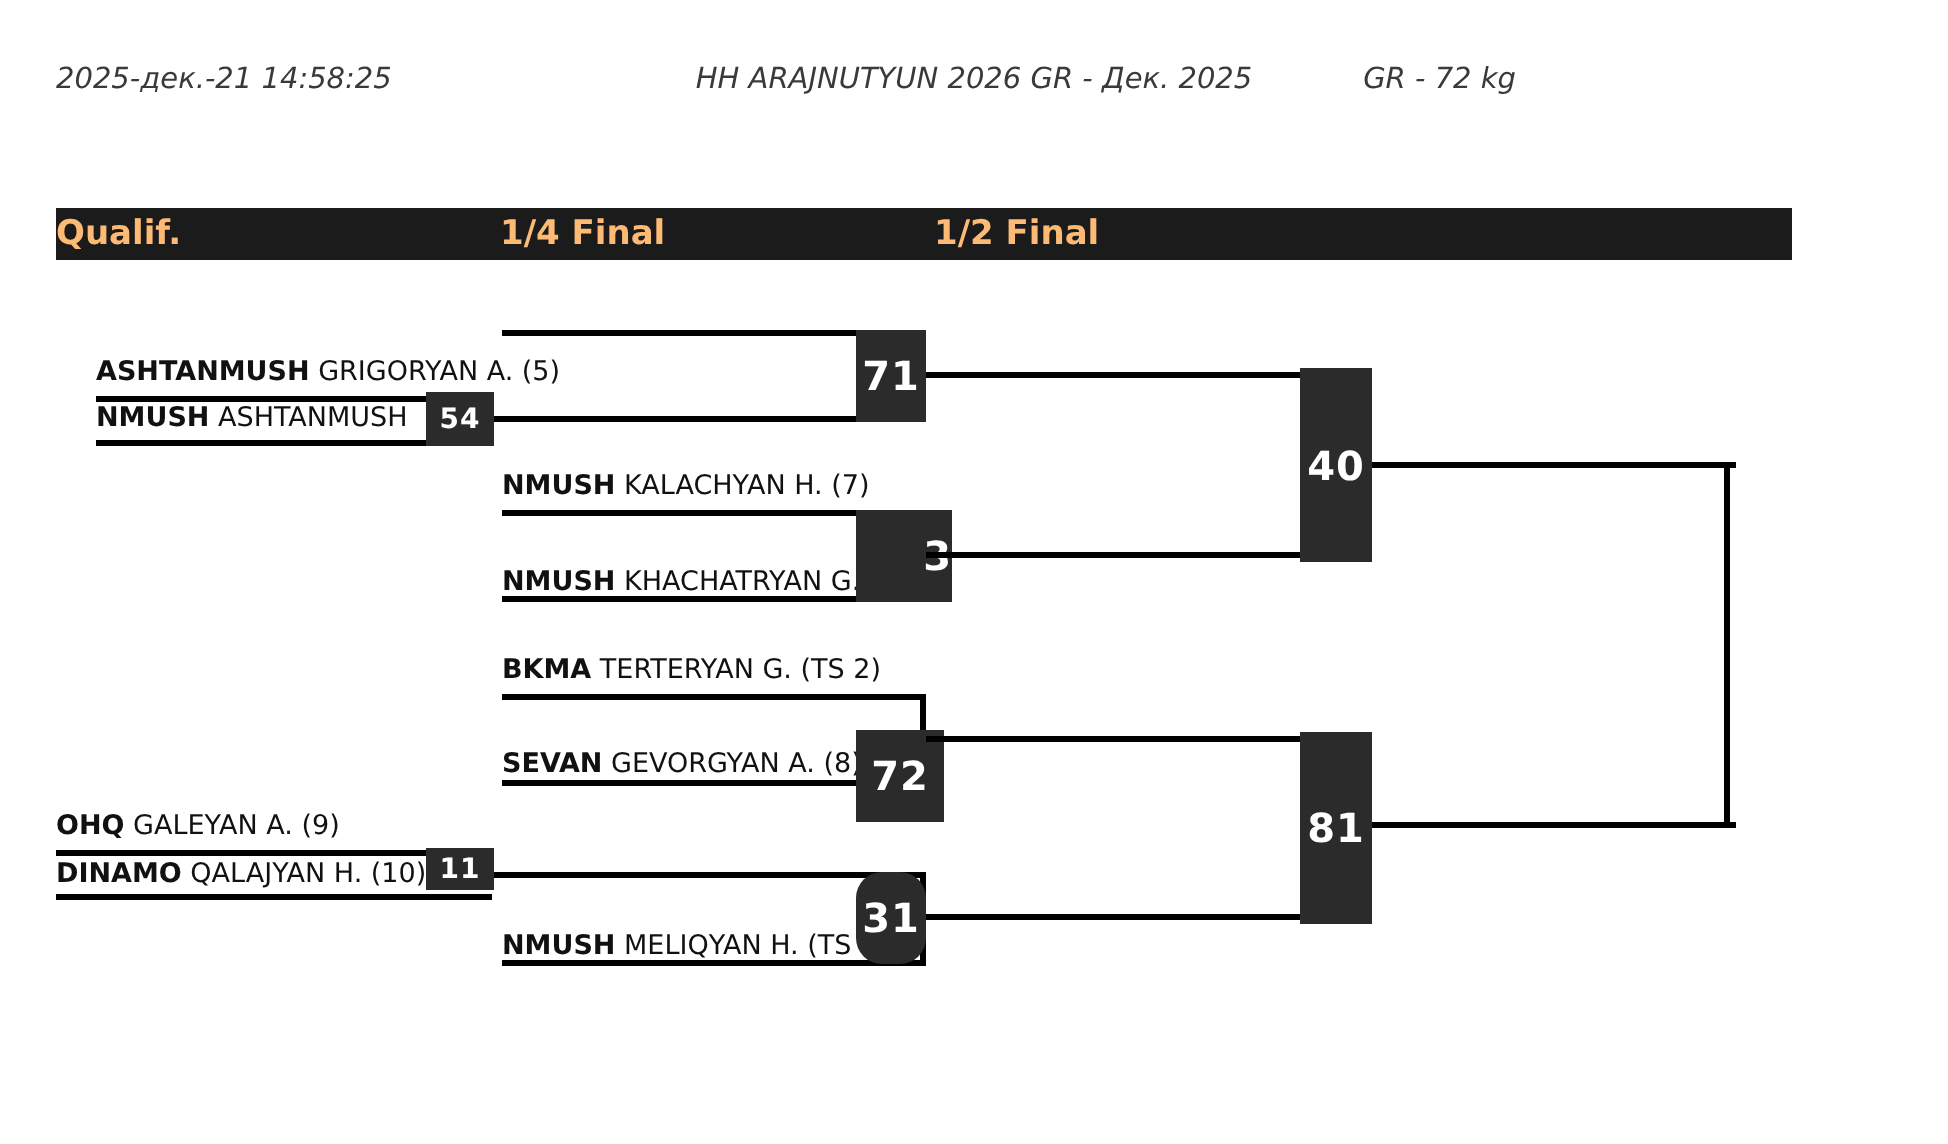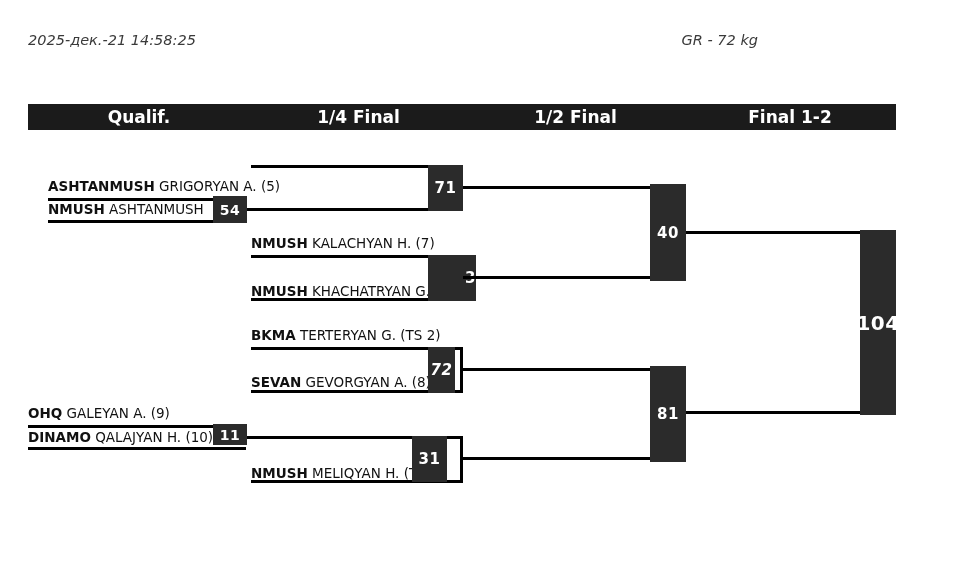--- a/index.html
+++ b/index.html
@@ -42,24 +42,24 @@
     top: 104px;
     width: 868px;
     height: 26px;
     background: #1b1b1b;
   }
   .round-title {
     position: absolute;
     top: 0;
     height: 16px;
     line-height: 26px;
-    color: #ffffff;
+    color: #fdba74;
     font-weight: bold;
     font-size: 17px;
-    text-align: center;
+    text-align: left;
     white-space: nowrap;
   }
 
   
   .bracket {
     position: absolute;
     left: 0; top: 0;
     width: 974px;
     height: 572px;
   }
@@ -83,39 +83,39 @@
 
   
   .score {
     position: absolute;
     background: #2b2b2b;
     color: #ffffff;
     font-weight: bold;
     display: flex;
     align-items: center;
     justify-content: center;
-    font-size: 15px;
+    font-size: 20px;
     letter-spacing: 0.5px;
     box-sizing: border-box;
   }
   .score.small { font-size: 14px; }
 </style>
 </head>
 <body>
 
 <div class="page-header">
   <div class="hdr-text hdr-left">2025-дек.-21 14:58:25</div>
+  <div class="hdr-text hdr-center">HH ARAJNUTYUN 2026 GR - Дек. 2025</div>
   <div class="hdr-text hdr-right">GR - 72 kg</div>
 </div>
 
 <div class="round-bar">
   <div class="round-title" style="left:0px;   width:222px;">Qualif.</div>
   <div class="round-title" style="left:222px; width:217px;">1/4 Final</div>
   <div class="round-title" style="left:439px; width:217px;">1/2 Final</div>
-  <div class="round-title" style="left:656px; width:212px;">Final 1-2</div>
 </div>
 
 <div class="bracket">
 
 
   <div class="rule" style="left:251px; top:165px; width:212px; height:3px;"></div>
   <div class="rule" style="left:460px; top:165px; width:3px;  height:46px;"></div>
   <div class="rule" style="left:251px; top:208px; width:212px; height:3px;"></div>
   <div class="score" style="left:428px; top:165px; width:35px; height:46px;">71</div>
 
@@ -153,21 +153,21 @@
 
   <div class="entry" style="left:251px; top:328px;">
     <span class="club">BKMA</span><span class="name"> TERTERYAN G. (TS 2)</span>
   </div>
   <div class="rule" style="left:251px; top:347px; width:212px; height:3px;"></div>
   <div class="rule" style="left:460px; top:347px; width:3px;  height:46px;"></div>
   <div class="entry" style="left:251px; top:375px;">
     <span class="club">SEVAN</span><span class="name"> GEVORGYAN A. (8)</span>
   </div>
   <div class="rule" style="left:251px; top:390px; width:212px; height:3px;"></div>
-  <div class="score" style="left:428px; top:347px; width:27px; height:46px;font-style:italic;">72</div>
+  <div class="score" style="left:428px; top:365px; width:44px; height:46px;">72</div>
 
   <div class="rule" style="left:463px; top:368px; width:190px; height:3px;"></div>
 
   <div class="entry" style="left:28px; top:406px;">
     <span class="club">OHQ</span><span class="name"> GALEYAN A. (9)</span>
   </div>
   <div class="rule" style="left:28px; top:425px; width:218px; height:3px;"></div>
   <div class="entry" style="left:28px; top:430px;">
     <span class="club">DINAMO</span><span class="name"> QALAJYAN H. (10)</span>
   </div>
@@ -175,24 +175,23 @@
   <div class="score small" style="left:213px; top:424px; width:34px; height:21px;">11</div>
 
   <div class="rule" style="left:247px; top:436px; width:14px; height:3px;"></div>
 
   <div class="rule" style="left:251px; top:436px; width:212px; height:3px;"></div>
   <div class="rule" style="left:460px; top:436px; width:3px;  height:46px;"></div>
   <div class="entry" style="left:251px; top:466px;">
     <span class="club">NMUSH</span><span class="name"> MELIQYAN H. (TS 2</span>
   </div>
   <div class="rule" style="left:251px; top:480px; width:212px; height:3px;"></div>
-  <div class="score" style="left:412px; top:436px; width:35px; height:46px;">31</div>
+  <div class="score" style="left:428px; top:436px; width:35px; height:46px;border-radius:13px;">31</div>
 
   <div class="rule" style="left:463px; top:457px; width:190px; height:3px;"></div>
 
   <div class="rule" style="left:650px; top:368px; width:3px; height:92px;"></div>
   <div class="score" style="left:650px; top:366px; width:36px; height:96px;">81</div>
   <div class="rule" style="left:686px; top:411px; width:182px; height:3px;"></div>
 
   <div class="rule" style="left:862px; top:231px; width:3px; height:183px;"></div>
-  <div class="score" style="left:860px; top:230px; width:36px; height:185px; font-size:20px;">104</div>
 
 </div>
 
 </body></html>

